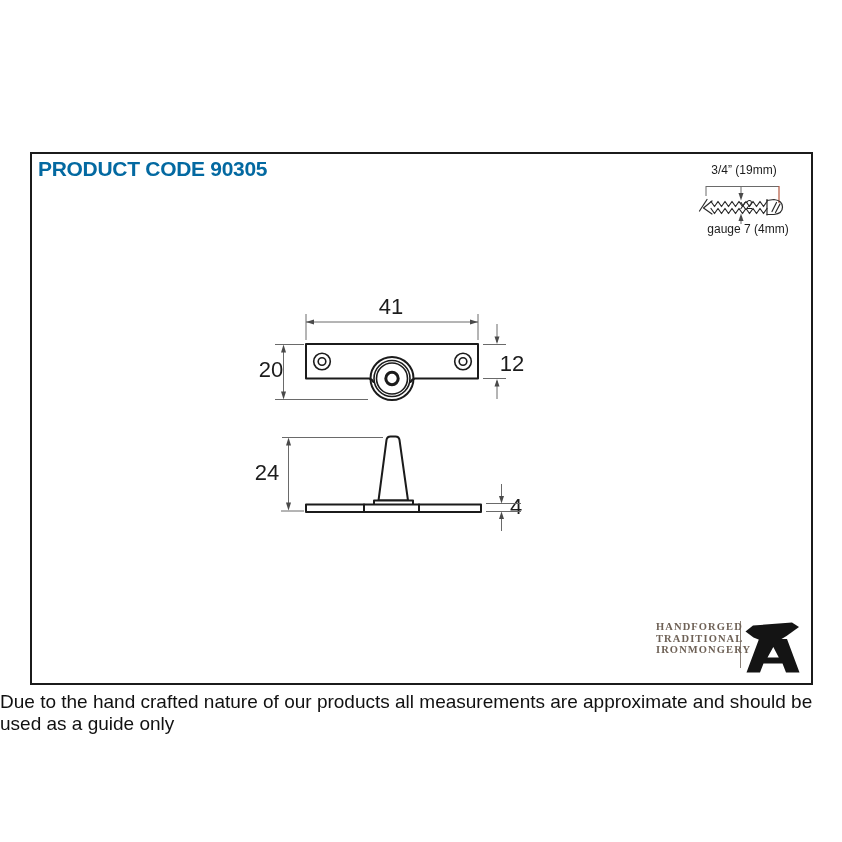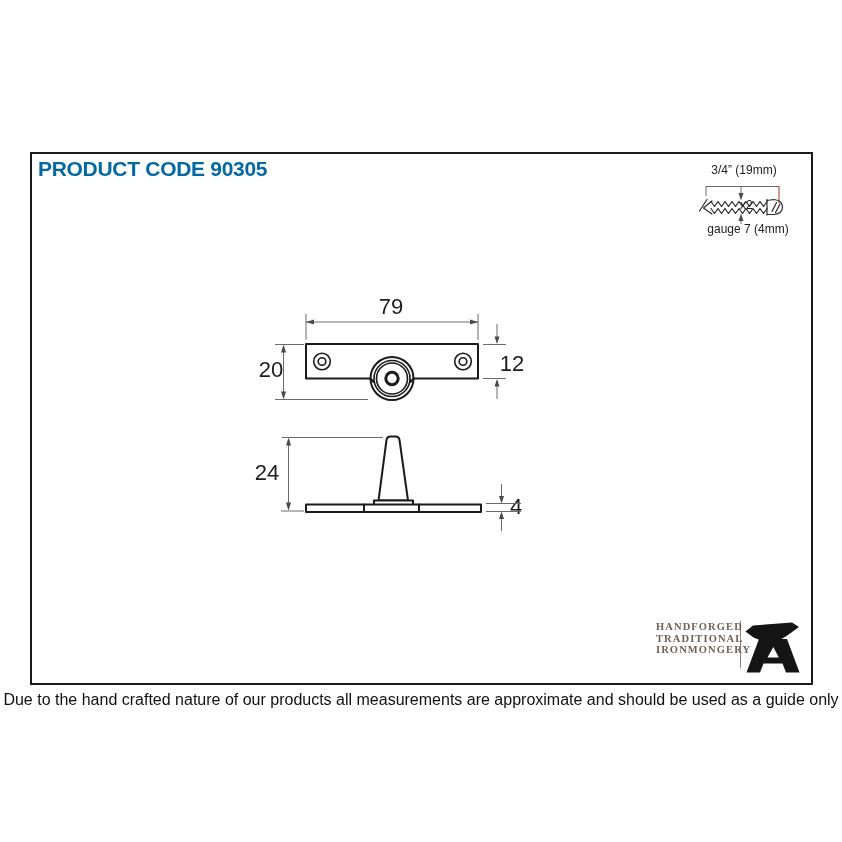--- a/index.html
+++ b/index.html
@@ -26,35 +26,35 @@
   .arr{fill:var(--dim-arrow,#4a4a4a);stroke:none;}
   .sketch{stroke:#2a2a2a;stroke-width:1.2;fill:none;stroke-linecap:round;stroke-linejoin:round;}
   .accent-line{stroke:var(--accent,#b5573f);stroke-width:1.2;}
   .logo-box{
     left:656px;top:621px;width:80px;text-align:right;
     font-family:"Liberation Serif",serif;font-size:10.5px;line-height:11.5px;
     letter-spacing:1.1px;color:var(--logo-brown,#6e6156);font-weight:600;
   }
   .logo-divider{left:740px;top:621px;width:1px;height:47px;background:var(--logo-brown,#6e6156);opacity:.8;}
   .disclaimer{
-    left:0;top:691px;width:842px;text-align:center;font-size:16px;color:#111111;
+    left:0;top:691px;width:842px;text-align:left;font-size:19px;color:#111111;
   }
 </style>
 </head>
 <body>
 
 <div class="abs drawing-border"></div>
 
 <div class="abs product-code">PRODUCT CODE 90305</div>
 
 <div class="abs small-label centered" style="left:744px;top:163px;">3/4” (19mm)</div>
 <div class="abs small-label" style="left:740px;top:198px;">x2</div>
 <div class="abs small-label centered" style="left:748px;top:222px;">gauge 7 (4mm)</div>
 
-<div class="abs dim-label" style="left:391px;top:294px;">79</div>
+<div class="abs dim-label" style="left:391px;top:294px;">41</div>
 <div class="abs dim-label" style="left:271px;top:357px;">20</div>
 <div class="abs dim-label" style="left:512px;top:351px;text-align:right;">12</div>
 <div class="abs dim-label" style="left:267px;top:460px;">24</div>
 <div class="abs dim-label" style="left:516px;top:494px;">4</div>
 
 <svg class="abs svg-layer" viewBox="0 0 842 842">
 
   <g>
     <line class="dim" x1="706" y1="186.5" x2="779" y2="186.5"></line>
     <line class="dim" x1="706" y1="186" x2="706" y2="196"></line>

